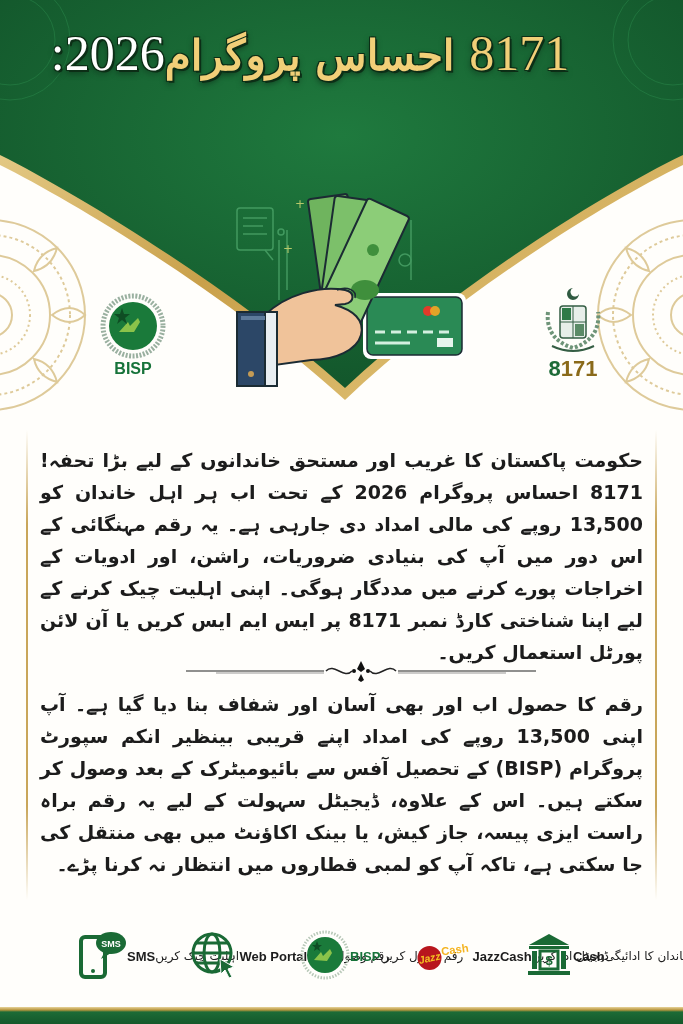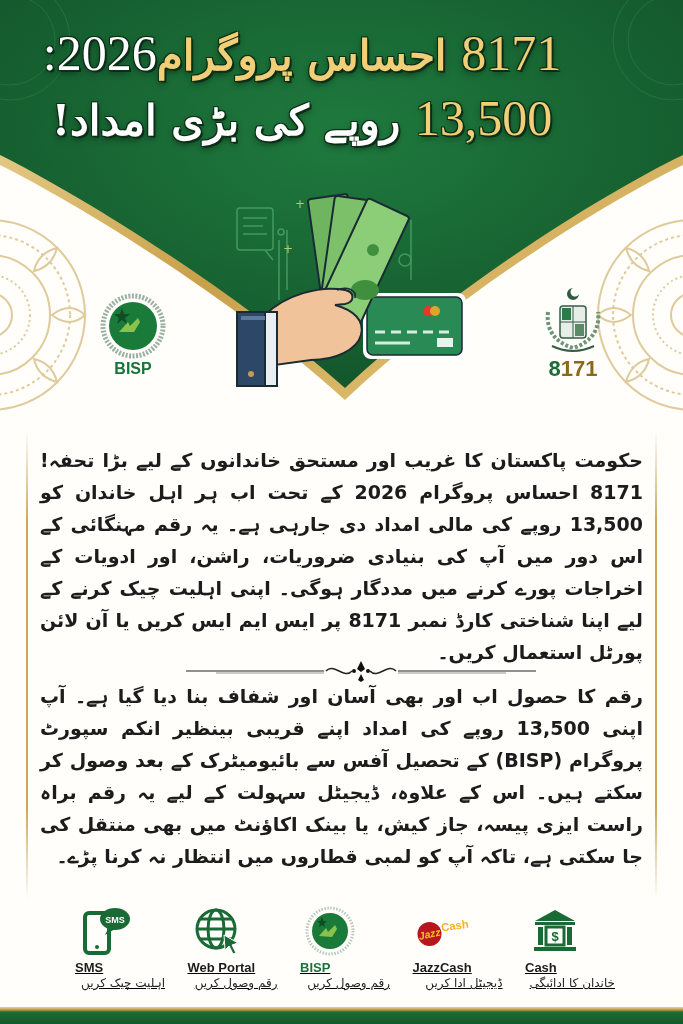--- a/index.html
+++ b/index.html
@@ -4,21 +4,21 @@
   <style>
     * { box-sizing: border-box; margin: 0; padding: 0; }
     html, body { width: 683px; height: 1024px; overflow: hidden; background: #fdfcf8; }
     body { position: relative; font-family: "DejaVu Sans", sans-serif; }
 
     .poster { position: absolute; inset: 0; width: 683px; height: 1024px; background: #fffefb; overflow: hidden; }
 
     
     .header-bg { position: absolute; left: 0; top: 0; width: 683px; height: 420px; }
 
-    .title { position: absolute; left: 0; top: 22px; width: 604px; text-align: center; direction: rtl; }
+    .title { position: absolute; left: 8px; top: 22px; width: 604px; text-align: center; direction: rtl; }
     .title-line { display: block; font-family: "DejaVu Serif", serif; font-weight: bold; line-height: 62px; font-size: 42px;
       text-shadow: 2px 2px 0 #0c2e16, -1px -1px 0 #0c2e16, 1px -1px 0 #0c2e16, -1px 1px 0 #0c2e16, 0 3px 6px rgba(0,0,0,.5); }
     .t-gold { color: #f1cf78; }
     .t-white { color: #ffffff; }
     .title-num { font-family: "Liberation Serif", serif; font-weight: normal; font-size: 50px; }
 
     
     .mandala { position: absolute; width: 200px; height: 200px; opacity: .85; }
 
     
@@ -29,27 +29,27 @@
     
     .panel { position: absolute; left: 26px; top: 430px; width: 631px; height: 470px; }
     .panel-border-l, .panel-border-r { position: absolute; top: 0; width: 2px; height: 100%;
       background: linear-gradient(to bottom, rgba(201,166,90,0), #c9a65a 20%, #c9a65a 80%, rgba(201,166,90,0)); }
     .panel-border-l { left: 0; }
     .panel-border-r { right: 0; }
 
     .para { position: absolute; left: 14px; width: 603px; direction: rtl; text-align: justify; text-align-last: right;
       font-family: "DejaVu Sans", sans-serif; color: #1c1c1c; font-size: 19px; line-height: 32px; font-weight: bold; }
     .para-1 { top: 14px; }
-    .para-2 { top: 250px; }
+    .para-2 { top: 258px; }
 
     .divider { position: absolute; left: 150px; top: 230px; width: 370px; height: 22px; }
 
     
     .icon-row { position: absolute; left: 75px; top: 905px; width: 540px; height: 100px; display: flex; justify-content: space-between; }
-    .icon-item { width: 90px; display: flex; flex-direction: column; cursor: pointer; text-decoration: underline; }
+    .icon-item { width: 90px; display: flex; flex-direction: row; align-items: center; cursor: pointer; }
     .icon-box { width: 60px; height: 52px; display: flex; align-items: center; justify-content: center; }
     .icon-label { font-family: "Liberation Sans", sans-serif; font-weight: bold; font-size: 13px; color: #1c1c1c; margin-top: 3px; white-space: nowrap; }
     .icon-label.bisp { color: #17733a; }
     .icon-sub { font-size: 12px; color: #222; margin-top: 1px; direction: rtl; white-space: nowrap; font-family: "DejaVu Sans", sans-serif; }
 
     .footer-bar { position: absolute; left: 0; top: 1007px; width: 683px; height: 17px;
       background: linear-gradient(to bottom, #e8d49a 0px, #b8953d 3px, #1d6b36 5px, #14582b 17px); }
   </style>
 </head>
 <body>
@@ -113,24 +113,20 @@
       <path d="M67,67 Q48,62 44,44 Q62,48 67,67Z"></path>
       <path d="M-67,-67 Q-48,-62 -44,-44 Q-62,-48 -67,-67Z"></path>
     </g>
   </svg>
 
   <div class="title">
     <span class="title-line">
       <span class="t-gold title-num">8171</span>
       <span class="t-gold">احساس پروگرام</span><span class="t-white title-num">2026:</span>
     </span>
-    <span class="title-line">
-      <span class="t-gold title-num">13,500</span>
-      <span class="t-white">روپے کی بڑی امداد!</span>
-    </span>
   </div>
 
   <svg class="hero" viewBox="0 0 255 210">
 
     <g stroke="#4ca56a" stroke-width="1.5" fill="none" opacity=".8">
       <rect x="22" y="18" width="36" height="42" rx="3"></rect>
       <line x1="28" y1="28" x2="52" y2="28"></line>
         <line x1="28" y1="36" x2="48" y2="36"></line>
         <line x1="28" y1="44" x2="52" y2="44"></line>
       <line x1="50" y1="60" x2="58" y2="70"></line>

